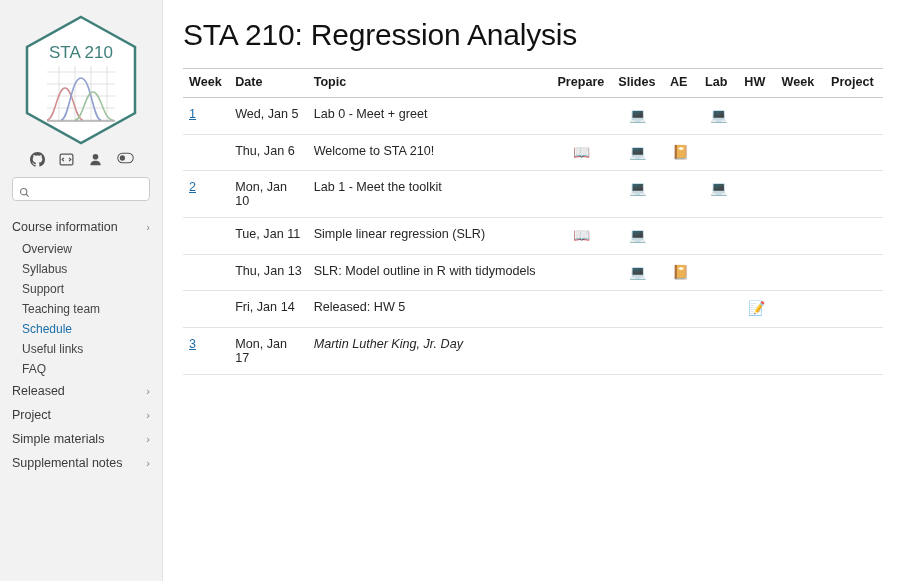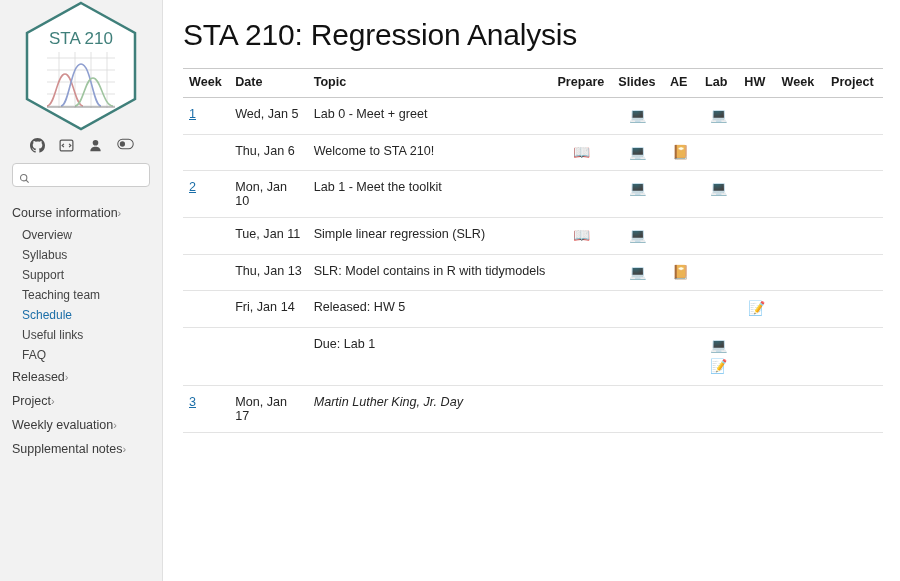--- a/index.html
+++ b/index.html
@@ -23,20 +23,21 @@
     min-width: 163px;
     height: 581px;
     background: #f2f2f2;
     border-right: 1px solid #e0e0e0;
     padding: 0;
     position: relative;
   }
   .logo-wrap {
     display: flex;
     justify-content: center;
+    padding-top: 14px;
   }
   .hexlogo {
     width: 120px;
     height: 132px;
     position: relative;
   }
   .hexlogo svg { display: block; }
 
   .social-row {
     display: flex;
@@ -75,20 +76,21 @@
     font-family: "Liberation Sans", sans-serif;
   }
 
   .nav {
     padding: 0 0 0 0;
     font-size: 12.5px;
   }
   .nav-section {
     display: flex;
     align-items: center;
+    justify-content: space-between;
     padding: 5px 12px 5px 12px;
     color: #3b3b3b;
     cursor: pointer;
   }
   .nav-section .chev {
     color: #888;
     font-size: 11px;
     line-height: 1;
   }
   .nav-sub {
@@ -276,21 +278,21 @@
       </div>
       <div class="nav-section">
         <span>Released</span>
         <span class="chev">›</span>
       </div>
       <div class="nav-section">
         <span>Project</span>
         <span class="chev">›</span>
       </div>
       <div class="nav-section">
-        <span>Weekly evaluation</span>
+        <span>Simple materials</span>
         <span class="chev">›</span>
       </div>
       <div class="nav-section">
         <span>Supplemental notes</span>
         <span class="chev">›</span>
       </div>
     </div>
   </div>
 
   <div id="main">
@@ -356,21 +358,21 @@
             <td class="c-slides"><span class="icon-cell"><span class="ic laptop">💻</span></span></td>
             <td class="c-ae"></td>
             <td class="c-lab"></td>
             <td class="c-hw"></td>
             <td class="c-exam"></td>
             <td class="c-project"></td>
           </tr>
           <tr>
             <td class="col-week"></td>
             <td class="col-date">Thu, Jan 13</td>
-            <td class="col-topic">SLR: Model contains in R with tidymodels</td>
+            <td class="col-topic">SLR: Model outline in R with tidymodels</td>
             <td class="c-prepare"></td>
             <td class="c-slides"><span class="icon-cell"><span class="ic laptop">💻</span></span></td>
             <td class="c-ae"><span class="icon-cell"><span class="ic note">📔</span></span></td>
             <td class="c-lab"></td>
             <td class="c-hw"></td>
             <td class="c-exam"></td>
             <td class="c-project"></td>
           </tr>
           <tr>
             <td class="col-week"></td>
@@ -378,32 +380,20 @@
             <td class="col-topic">Released: HW 5</td>
             <td class="c-prepare"></td>
             <td class="c-slides"></td>
             <td class="c-ae"></td>
             <td class="c-lab"></td>
             <td class="c-hw"><span class="icon-cell"><span class="ic pencil">📝</span></span></td>
             <td class="c-exam"></td>
             <td class="c-project"></td>
           </tr>
           <tr>
-            <td class="col-week"></td>
-            <td class="col-date"></td>
-            <td class="col-topic">Due: Lab 1</td>
-            <td class="c-prepare"></td>
-            <td class="c-slides"></td>
-            <td class="c-ae"></td>
-            <td class="c-lab"><span class="icon-cell stacked"><span class="ic laptop">💻</span><span class="ic pencil">📝</span></span></td>
-            <td class="c-hw"></td>
-            <td class="c-exam"></td>
-            <td class="c-project"></td>
-          </tr>
-          <tr>
             <td class="col-week"><span class="week-link">3</span></td>
             <td class="col-date">Mon, Jan 17</td>
             <td class="col-topic italic">Martin Luther King, Jr. Day</td>
             <td class="c-prepare"></td>
             <td class="c-slides"></td>
             <td class="c-ae"></td>
             <td class="c-lab"></td>
             <td class="c-hw"></td>
             <td class="c-exam"></td>
             <td class="c-project"></td>

